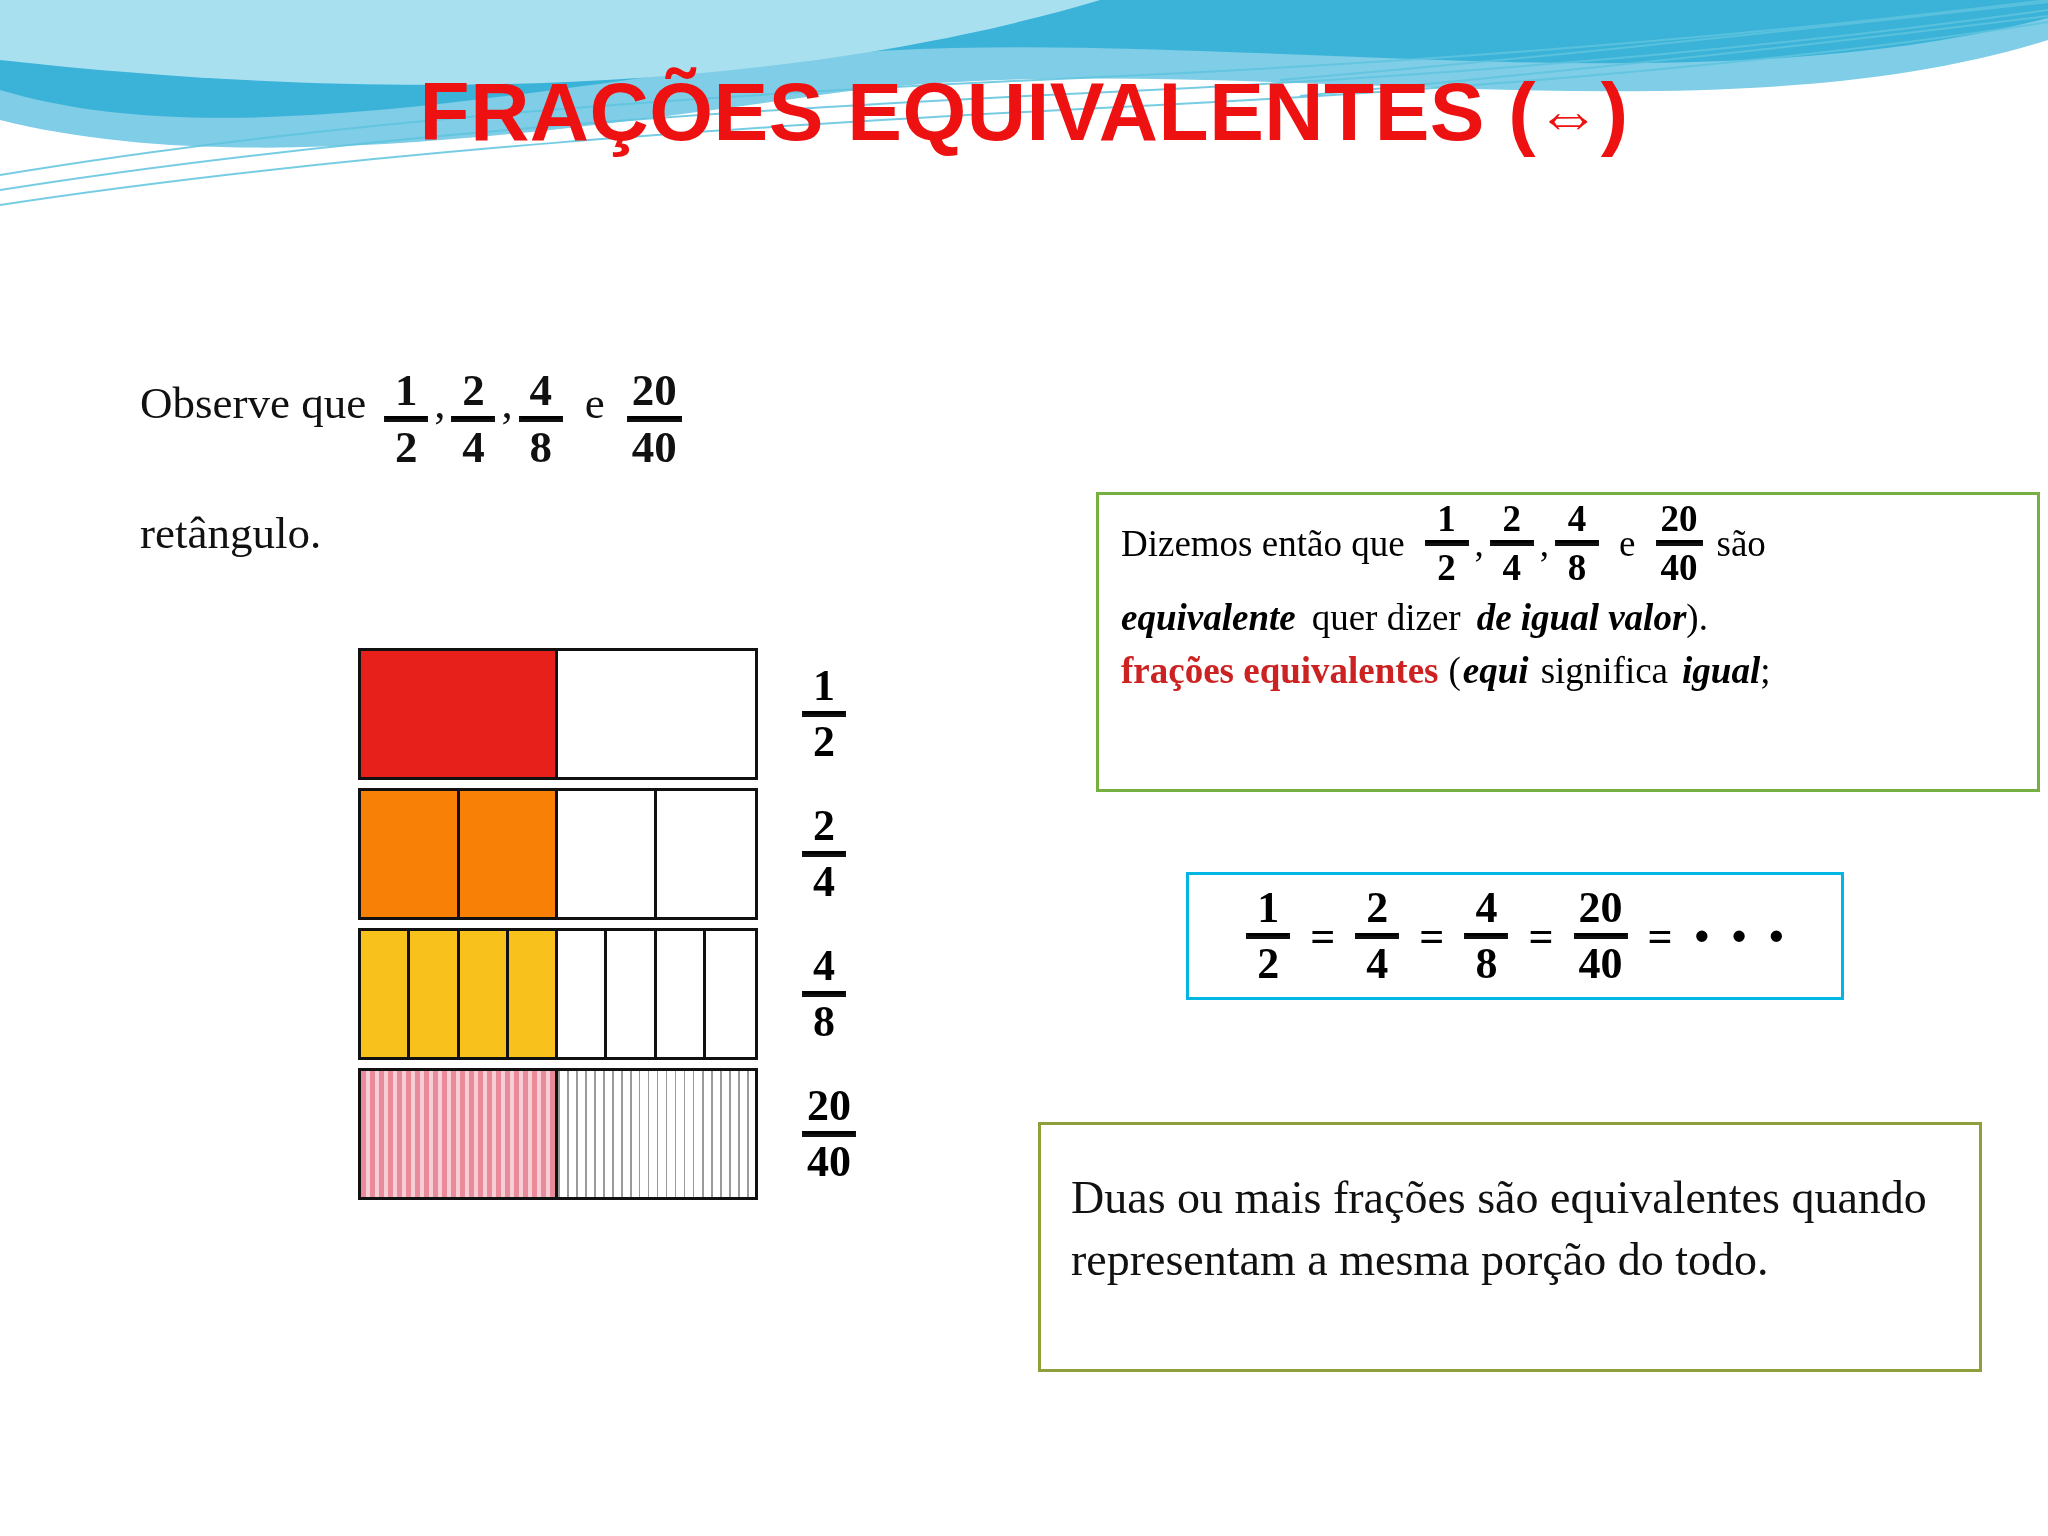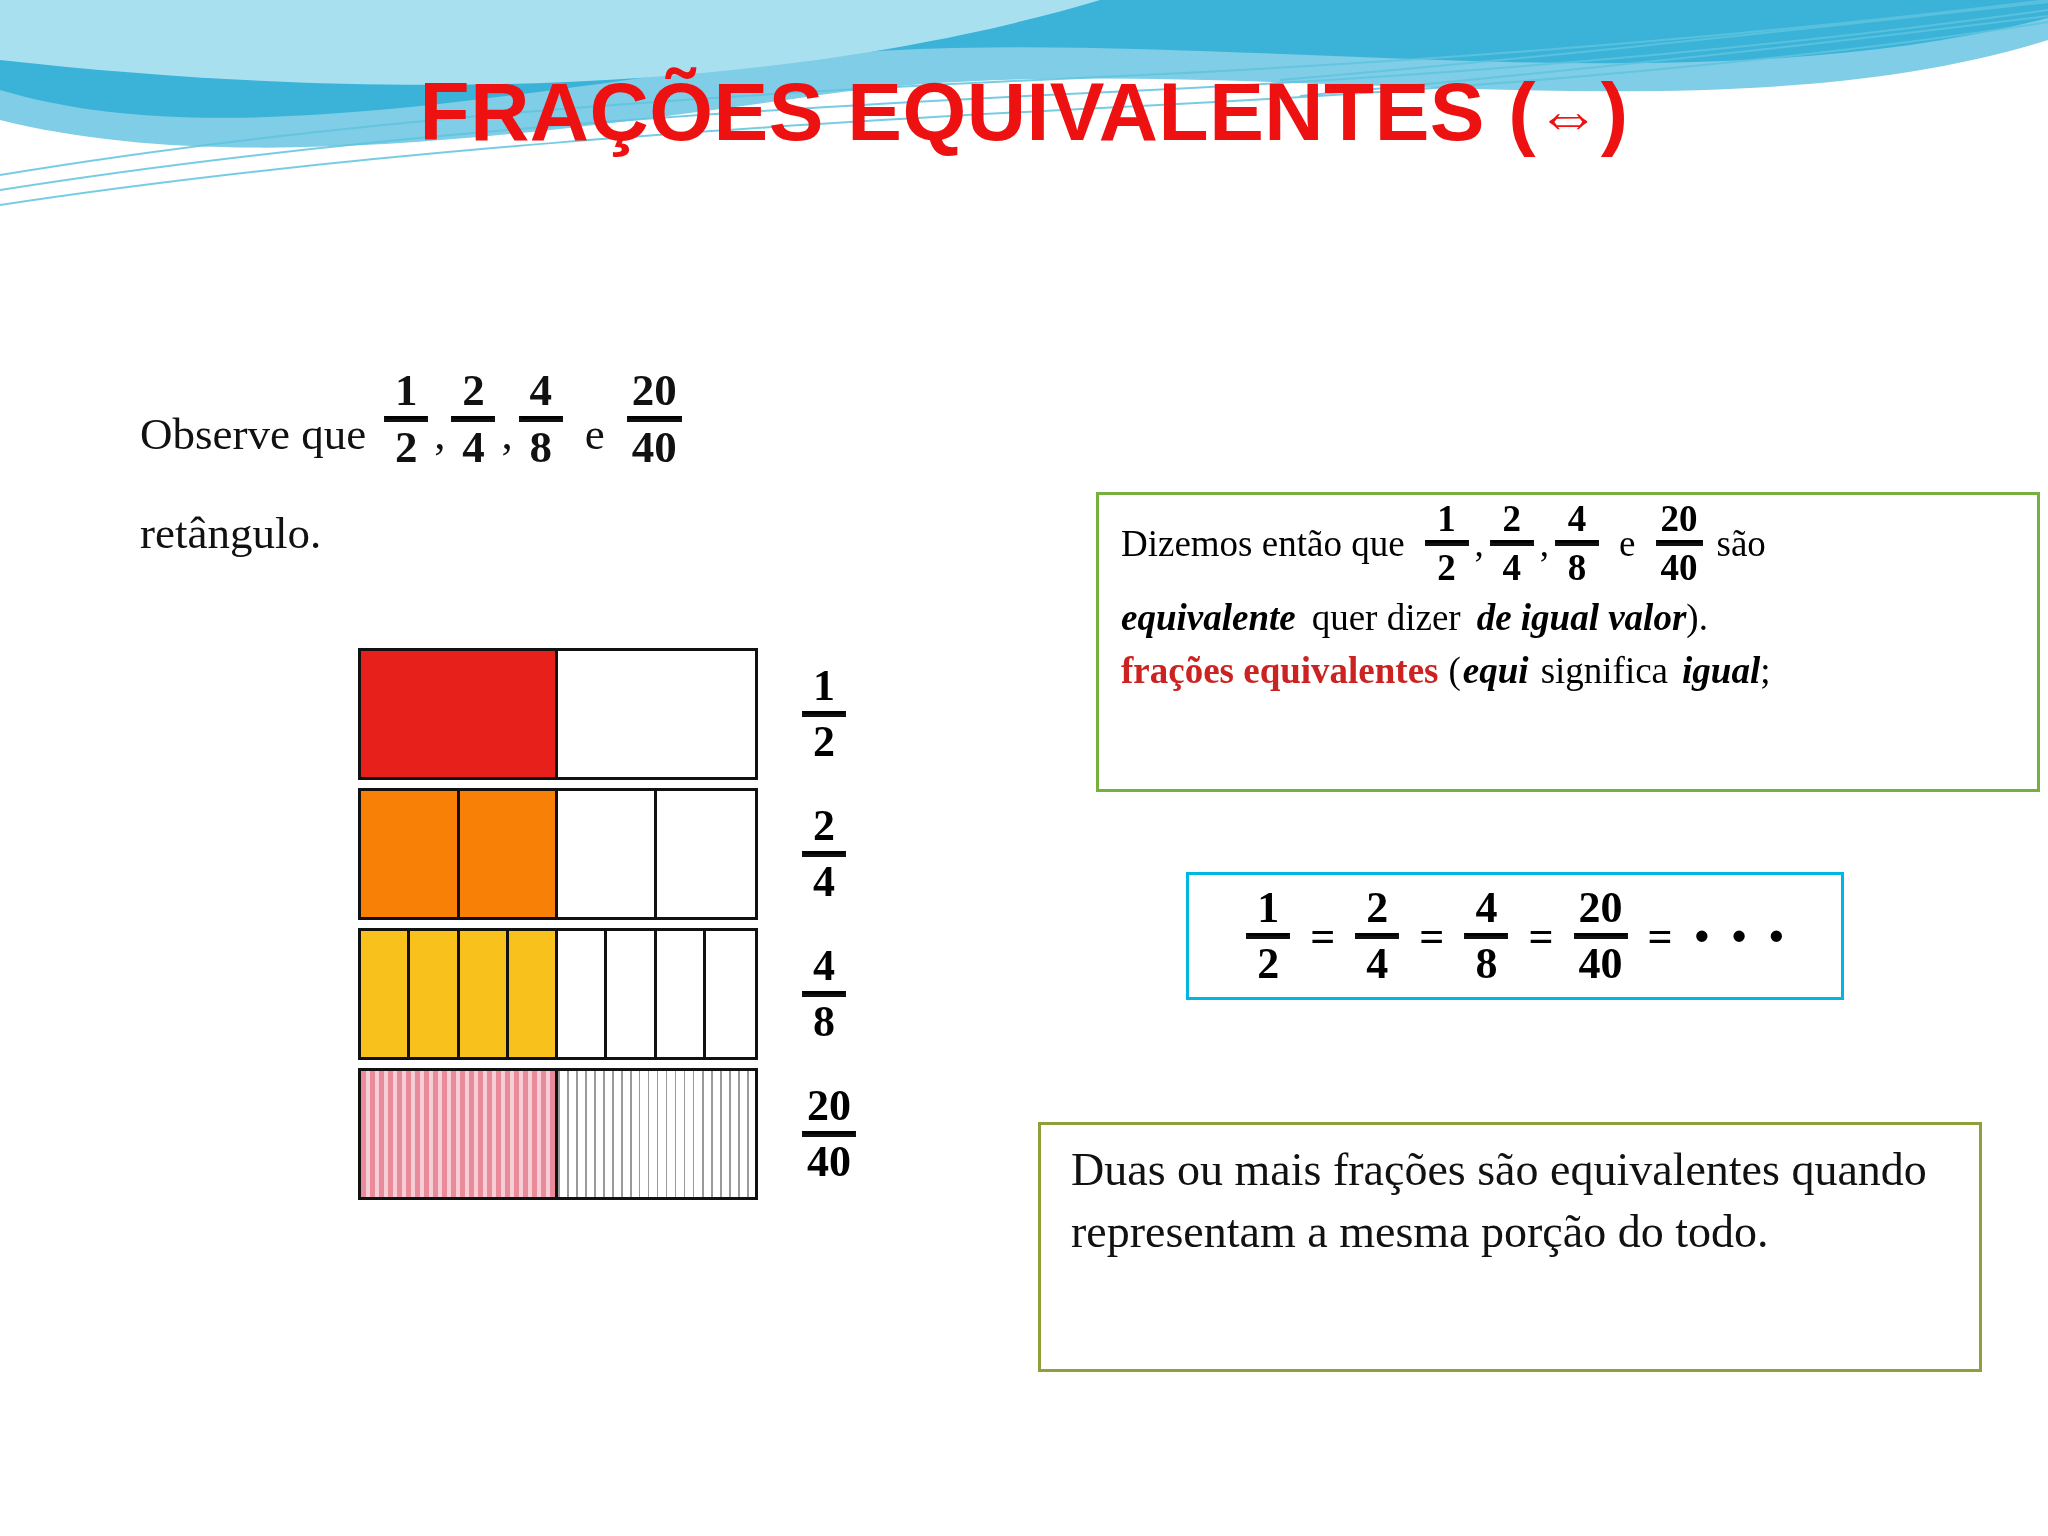--- a/index.html
+++ b/index.html
@@ -58,21 +58,21 @@
     position: absolute;
     left: 10px;
     top: 10px;
     width: 870px;
     font-size: 45px;
     line-height: 1.58;
     color: #111;
   }
   .obs-line {
     display: flex;
-    align-items: flex-end;
+    align-items: flex-start;
     white-space: nowrap;
   }
   .obs-line .word { margin-right: 12px; }
 
   
   .frac {
     display: inline-flex;
     flex-direction: column;
     align-items: center;
     vertical-align: middle;
@@ -174,21 +174,21 @@
 
   .box-olive {
     position: absolute;
     left: 1038px;
     top: 1122px;
     width: 944px;
     height: 250px;
     border: 3px solid #8ea03c;
     background: #ffffff;
     box-sizing: border-box;
-    padding: 14px 30px;
+    padding: 42px 30px;
     font-size: 46px;
     line-height: 1.35;
     color: #111;
   }
 </style>
 </head>
 <body>
 
 <div class="banner">
   <svg width="2048" height="250" viewBox="0 0 2048 250" xmlns="http://www.w3.org/2000/svg">

